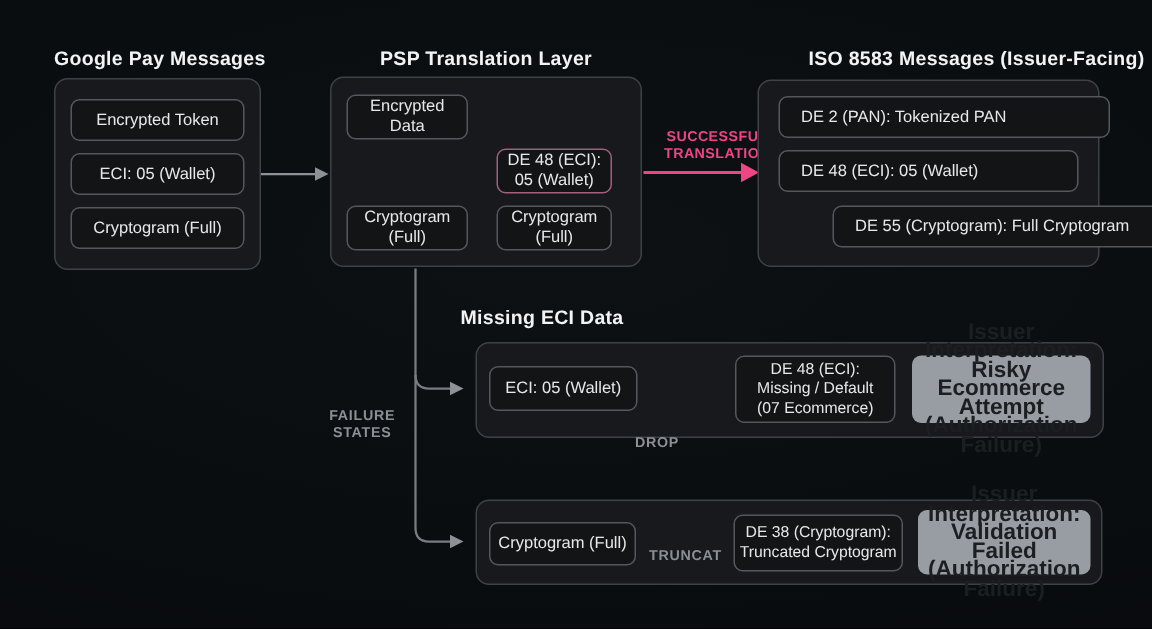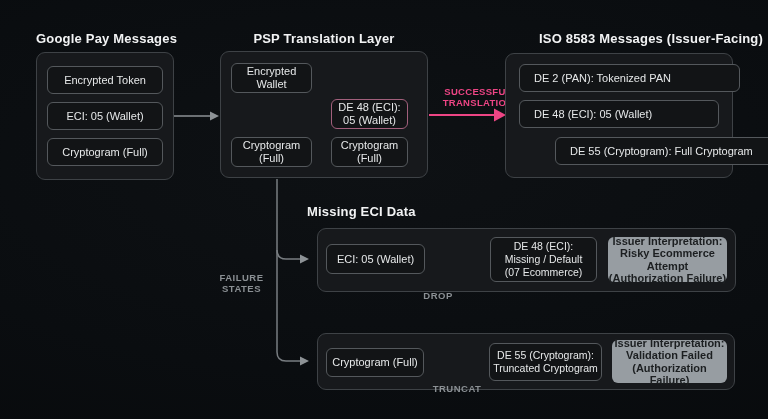--- a/index.html
+++ b/index.html
@@ -21,21 +21,21 @@
     position:absolute; background:#121416; border:1.5px solid #54585c; border-radius:6px;
     box-sizing:border-box; display:flex; align-items:center; justify-content:center;
     text-align:center; font-size:11px; line-height:13px; color:#e6e8e9; white-space:pre-line;
   }
   .node.pink-border { border-color:#a2607c; }
   .node.row { justify-content:flex-start; padding-left:14px; text-align:left; }
   .node.dense { font-size:10.5px; line-height:13px; }
   .interp {
     position:absolute; background:#979da2; border-radius:6px; box-sizing:border-box;
     display:flex; align-items:center; justify-content:center; text-align:center;
-    font-size:11px; line-height:12.5px; font-weight:bold; color:#1c1f21; white-space:pre-line;
+    font-size:15px; line-height:12.5px; font-weight:bold; color:#1c1f21; white-space:pre-line;
   }
   .small-label {
     position:absolute; font-size:9.5px; font-weight:bold; color:#8b9094;
     letter-spacing:0.5px; text-align:center; white-space:pre-line; line-height:10.5px;
   }
   .small-label.pink { color:#ee4585; letter-spacing:0.3px; }
   svg.overlay { position:absolute; left:0; top:0; pointer-events:none; }
 </style>
 </head>
 <body>
@@ -89,21 +89,21 @@
 
   <div class="sec-title" style="left:36px; top:31px; width:138px;">Google Pay Messages</div>
   <div class="panel" style="left:36px; top:52px; width:138px; height:128px;"></div>
   <div class="node" style="left:47px; top:66px; width:116px; height:28px;">Encrypted Token</div>
   <div class="node" style="left:47px; top:102px; width:116px; height:28px;">ECI: 05 (Wallet)</div>
   <div class="node" style="left:47px; top:138px; width:116px; height:28px;">Cryptogram (Full)</div>
 
   <div class="sec-title" style="left:220px; top:31px; width:208px;">PSP Translation Layer</div>
   <div class="panel" style="left:220px; top:51px; width:208px; height:127px;"></div>
   <div class="node" style="left:231px; top:63px; width:81px; height:30px;">Encrypted
-Wallet</div>
+Data</div>
   <div class="node" style="left:231px; top:137px; width:81px; height:30px;">Cryptogram
 (Full)</div>
   <div class="node pink-border" style="left:331px; top:99px; width:77px; height:30px;">DE 48 (ECI):
 05 (Wallet)</div>
   <div class="node" style="left:331px; top:137px; width:77px; height:30px;">Cryptogram
 (Full)</div>
 
   <div class="small-label pink" style="left:428px; top:87px; width:100px;">SUCCESSFUL
 TRANSLATION</div>
 
@@ -122,20 +122,20 @@
   <div class="small-label" style="left:416px; top:263px; width:44px;margin-top:28px;">DROP</div>
   <div class="node dense" style="left:490px; top:237px; width:107px; height:45px;">DE 48 (ECI):
 Missing / Default
 (07 Ecommerce)</div>
   <div class="interp" style="left:608px; top:237px; width:119px; height:45px;">Issuer Interpretation:
 Risky Ecommerce Attempt
 (Authorization Failure)</div>
 
   <div class="panel" style="left:317px; top:333px; width:418px; height:57px;"></div>
   <div class="node" style="left:326px; top:348px; width:98px; height:29px;">Cryptogram (Full)</div>
-  <div class="small-label" style="left:428px; top:366px; width:58px;margin-top:18px;">TRUNCAT</div>
-  <div class="node dense" style="left:489px; top:343px; width:113px; height:38px;">DE 55 (Cryptogram):
+  <div class="small-label" style="left:428px; top:366px; width:58px;">TRUNCAT</div>
+  <div class="node dense" style="left:489px; top:343px; width:113px; height:38px;">DE 38 (Cryptogram):
 Truncated Cryptogram</div>
   <div class="interp" style="left:612px; top:340px; width:115px; height:43px;">Issuer Interpretation:
 Validation Failed
 (Authorization Failure)</div>
 
 </div>
 
 </body></html>

